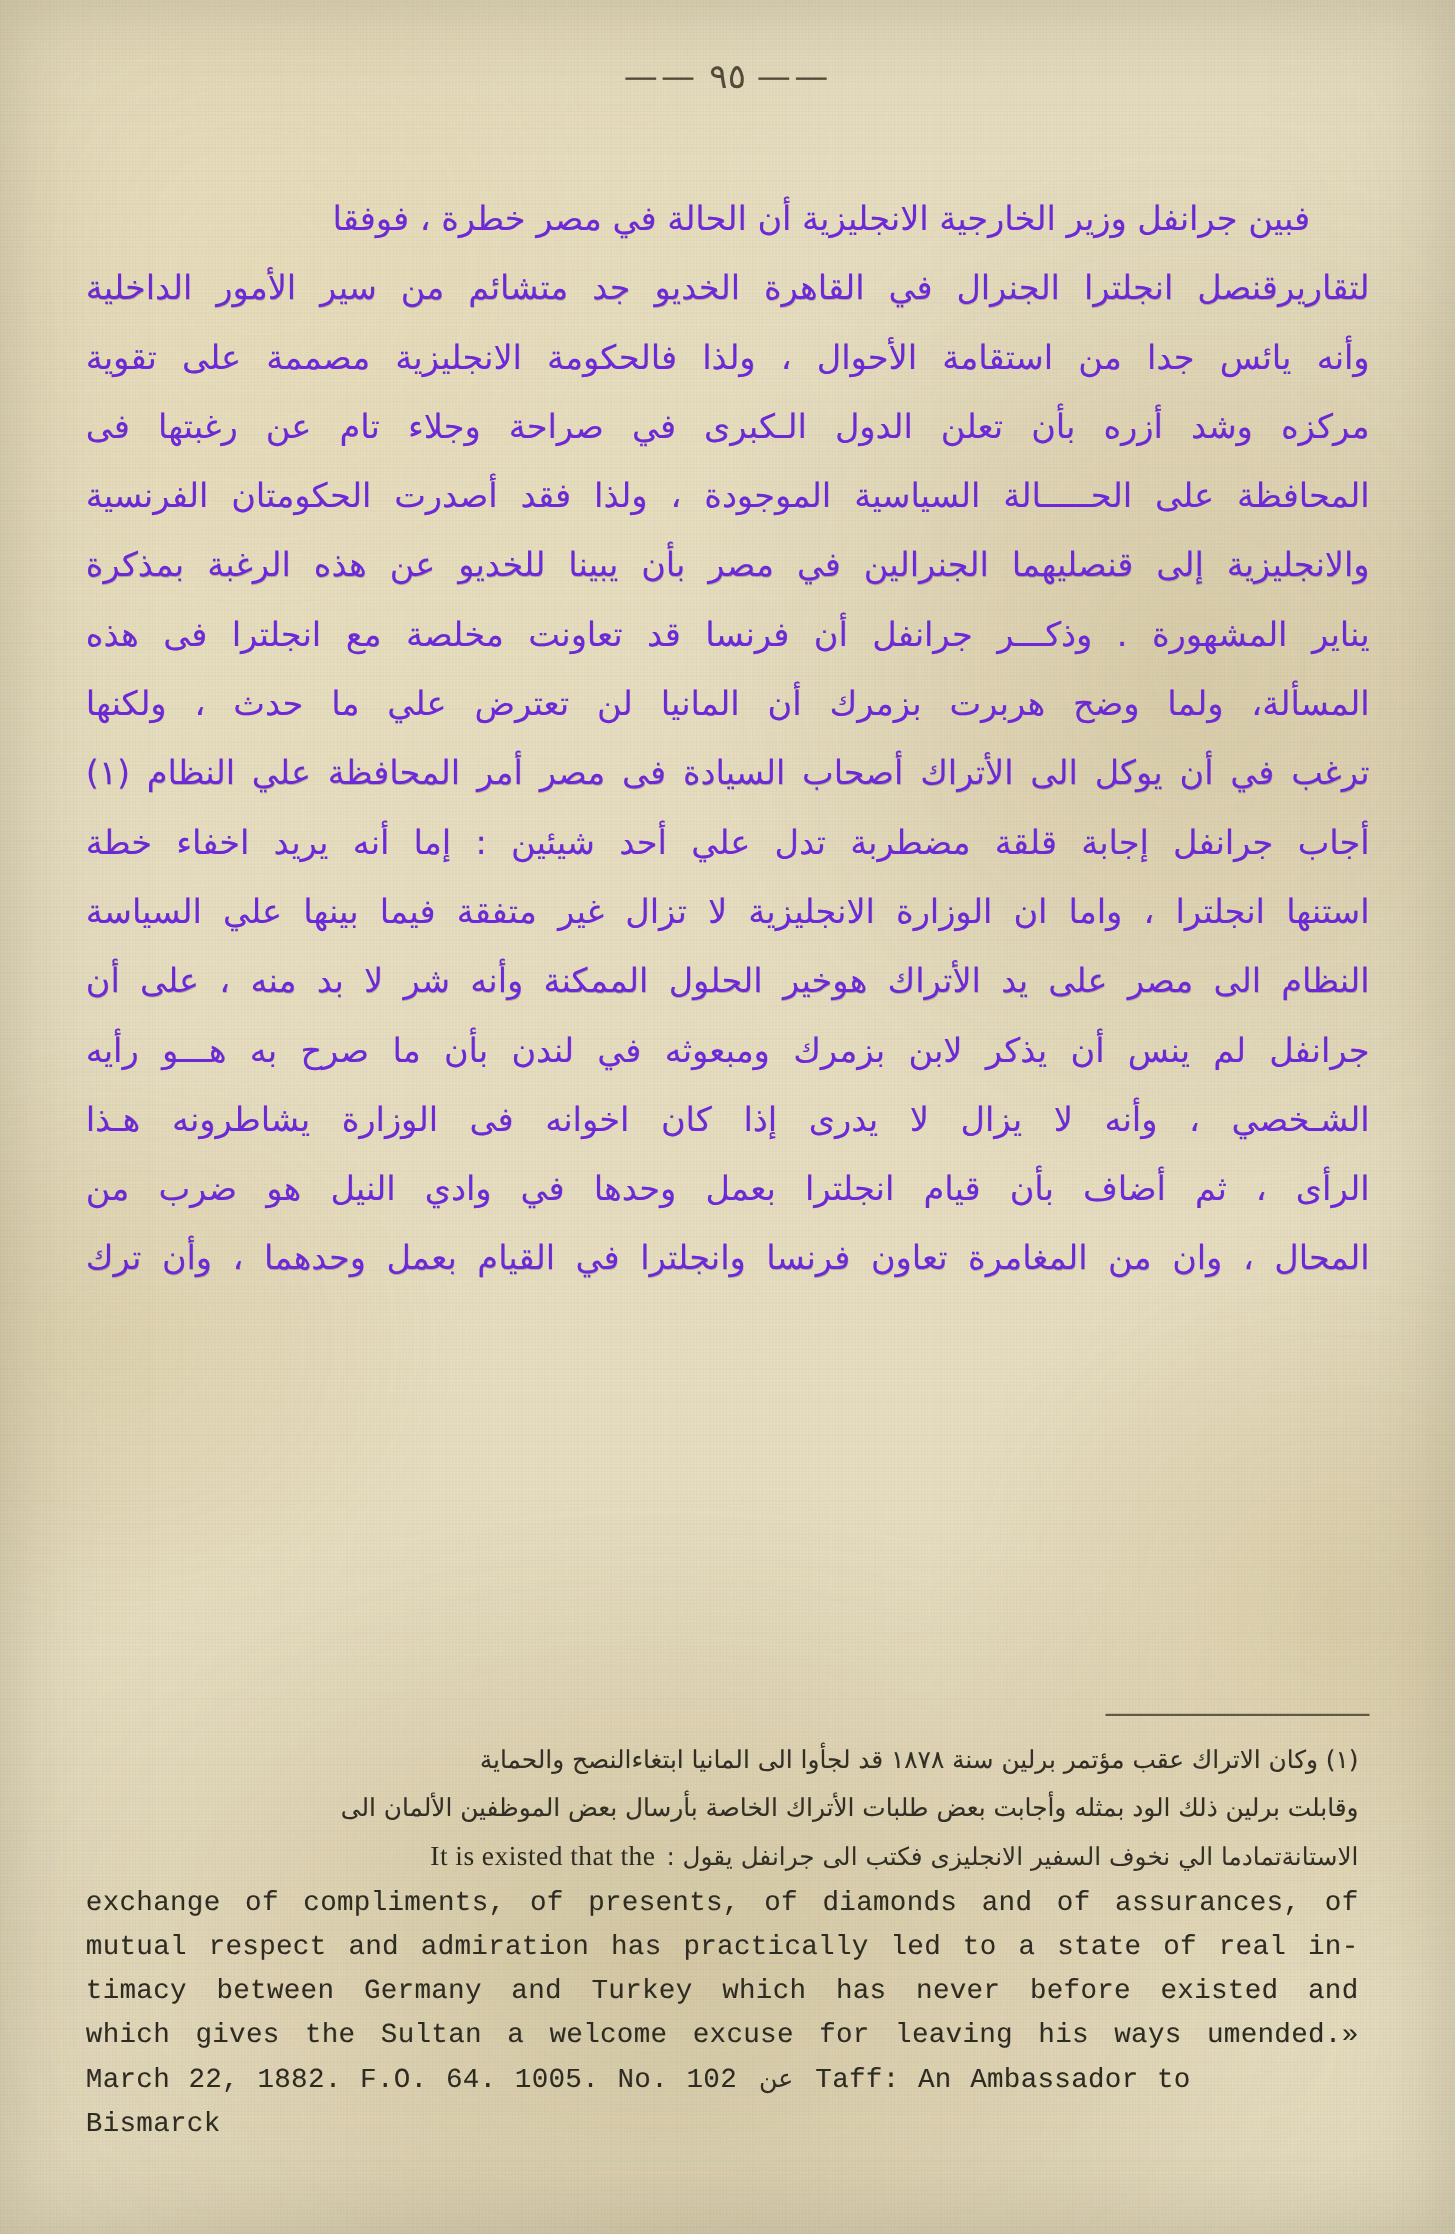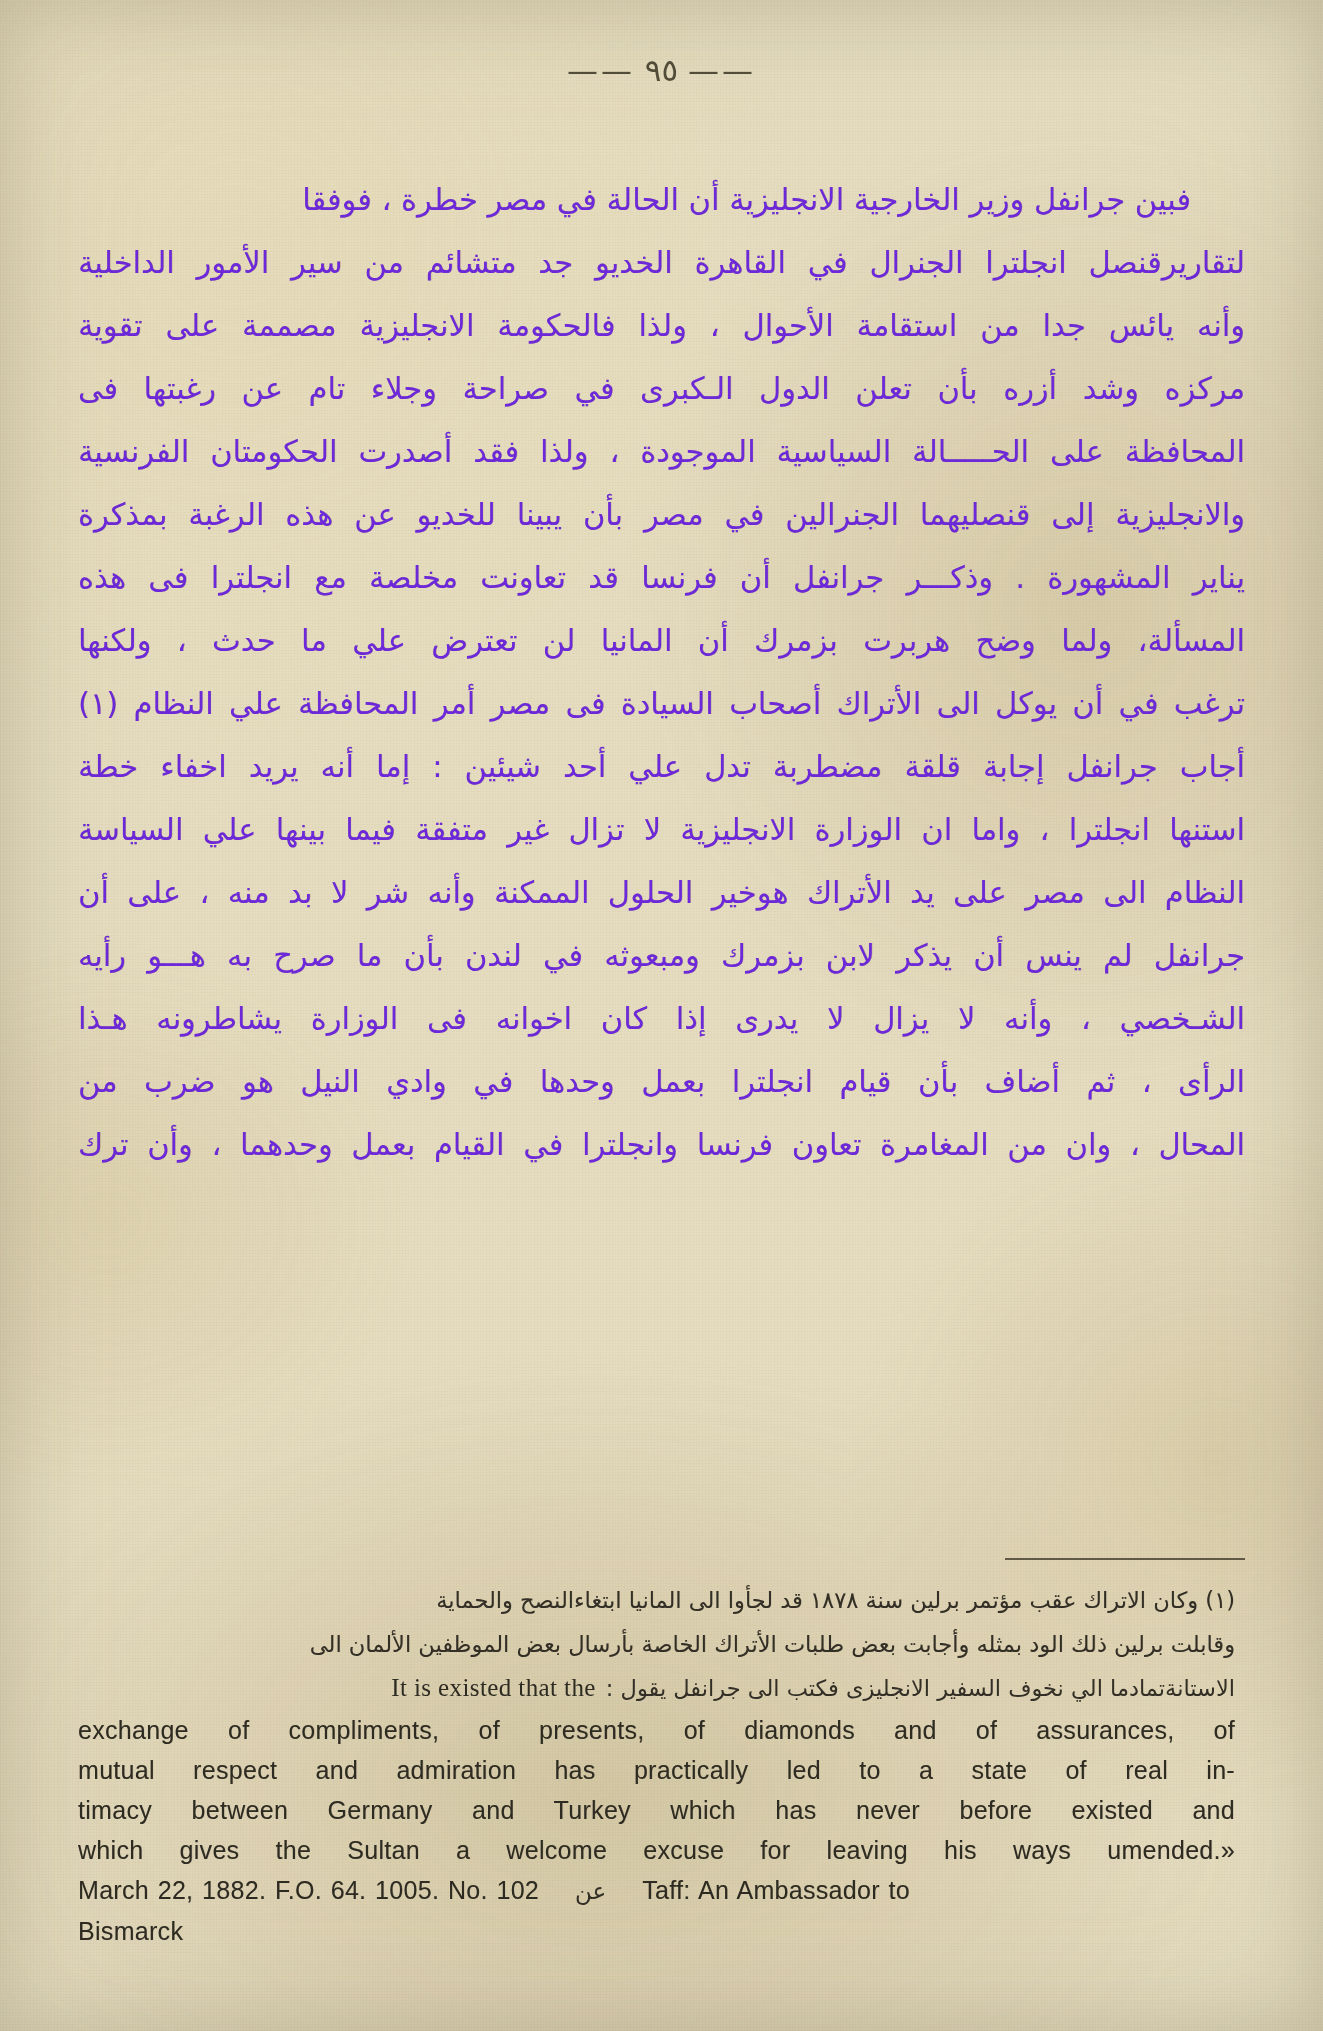--- a/index.html
+++ b/index.html
@@ -153,37 +153,37 @@
     font-size: 25px;
     letter-spacing: 0.4px;
     color: #2e2b22;
     white-space: nowrap;
   }
 
   .fn-en {
     display: block;
     direction: ltr;
     text-align: left;
-    font-family: Liberation Sans, sans-serif;
+    font-family: Liberation Mono, monospace;
     font-size: 25px;
     line-height: 40px;
     letter-spacing: 0.3px;
     word-spacing: 1.5px;
     color: #2e2b22;
     text-shadow: 0.35px 0.25px 0 rgba(60,54,35,0.25);
   }
   .fn-en.stretch {
     text-align: justify;
     text-align-last: justify;
   }
   .fn-en-row {
     display: flex;
     direction: ltr;
     align-items: baseline;
-    gap: 36px;
+    gap: 20px;
     line-height: 40px;
   }
   .fn-en-row .ar-inline {
     direction: rtl;
     font-family: "DejaVu Sans", sans-serif;
     font-size: 23px;
     color: #332f26;
   }
 </style>
 </head>

